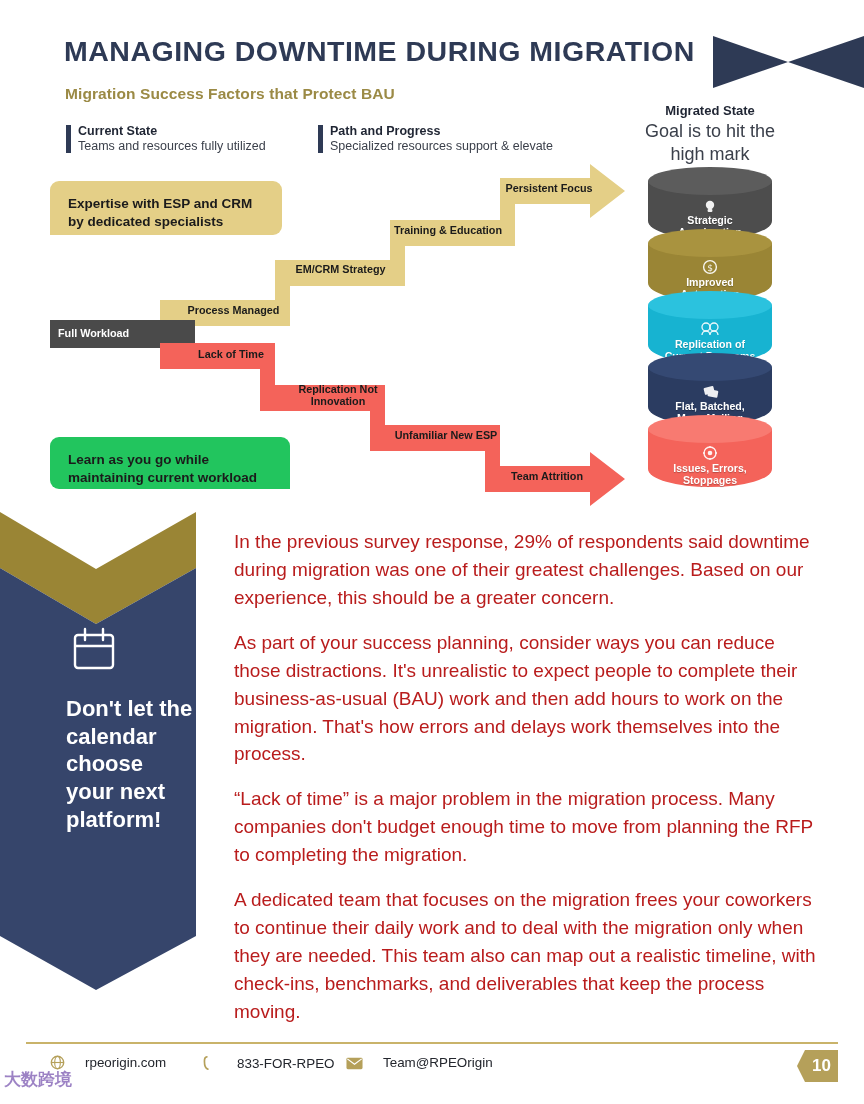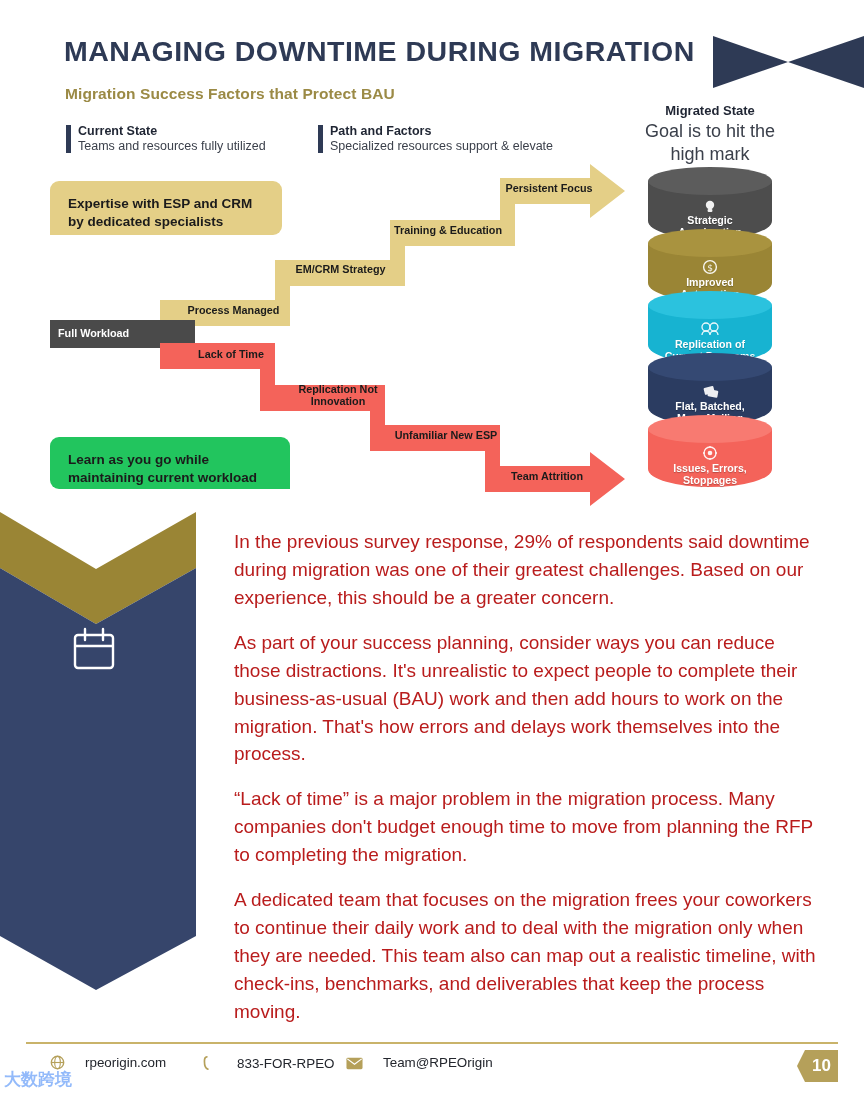--- a/index.html
+++ b/index.html
@@ -88,21 +88,21 @@
   .foot-item{position:absolute;top:1055px;display:flex;align-items:flex-end;gap:20px;
     font-size:13.4px;color:#23262d;white-space:nowrap;}
   #foot-web{left:50px;}
   #foot-phone{left:202px;}
   #foot-mail{left:346px;}
   .pagebadge{position:absolute;left:805px;top:1050px;width:33px;height:32px;background:#b5a05a;}
   .pagebadge .notch{position:absolute;left:-8px;top:0;width:0;height:0;
     border-top:16px solid transparent;border-bottom:16px solid transparent;border-right:8px solid #b5a05a;}
   .pagebadge .num{position:absolute;inset:0;display:flex;align-items:center;justify-content:center;
     color:#fff;font-size:17px;font-weight:700;}
-  .wm{position:absolute;left:4px;top:1068px;font-size:17px;color:#3b82f6;opacity:.55;font-weight:700;}
+  .wm{position:absolute;left:4px;top:1068px;font-size:17px;color:#4c1d95;opacity:.55;font-weight:700;}
 </style>
 </head>
 <body>
 
 <div class="page">
 
   <div class="title">MANAGING DOWNTIME DURING MIGRATION</div>
   <div class="subtitle">Migration Success Factors that Protect BAU</div>
 
   <svg class="bowtie-top" viewBox="0 0 151 52">
@@ -110,21 +110,21 @@
     <polygon points="151,0 75,26 151,52" fill="#2e3a55"></polygon>
   </svg>
 
   <div class="legend" id="legend-current">
     <div class="bar"></div>
     <div class="l1">Current State</div>
     <div class="l2">Teams and resources fully utilized</div>
   </div>
   <div class="legend" id="legend-path">
     <div class="bar"></div>
-    <div class="l1">Path and Factors</div>
+    <div class="l1">Path and Progress</div>
     <div class="l2">Specialized resources support &amp; elevate</div>
   </div>
 
   <div class="migrated">
     <div class="m1">Migrated State</div>
     <div class="m2">Goal is to hit the</div>
     <div class="m2">high mark</div>
   </div>
 
   <div class="stair">
@@ -219,20 +219,21 @@
     <polygon points="0,56 96,112 196,56 196,424 96,478 0,424" fill="#36456b"></polygon>
   </svg>
 
   <svg class="cal-icon" width="48" height="48" viewBox="0 0 48 48">
     <rect x="5" y="10" width="38" height="33" rx="3" fill="none" stroke="#fff" stroke-width="2.4"></rect>
     <line x1="5" y1="21" x2="43" y2="21" stroke="#fff" stroke-width="2.4"></line>
     <line x1="15" y1="4" x2="15" y2="15" stroke="#fff" stroke-width="2.4" stroke-linecap="round"></line>
     <line x1="33" y1="4" x2="33" y2="15" stroke="#fff" stroke-width="2.4" stroke-linecap="round"></line>
   </svg>
 
+  <div class="banner-quote">Don't let the calendar choose your next platform!</div>
 
   <div class="body-copy">
     <p>In the previous survey response, 29% of respondents said downtime during migration was one of their greatest challenges. Based on our experience, this should be a greater concern.</p>
     <p>As part of your success planning, consider ways you can reduce those distractions. It's unrealistic to expect people to complete their business-as-usual (BAU) work and then add hours to work on the migration. That's how errors and delays work themselves into the process.</p>
     <p>“Lack of time” is a major problem in the migration process. Many companies don't budget enough time to move from planning the RFP to completing the migration.</p>
     <p>A dedicated team that focuses on the migration frees your coworkers to continue their daily work and to deal with the migration only when they are needed. This team also can map out a realistic timeline, with check-ins, benchmarks, and deliverables that keep the process moving.</p>
   </div>
 
   <div class="rule"></div>
 

